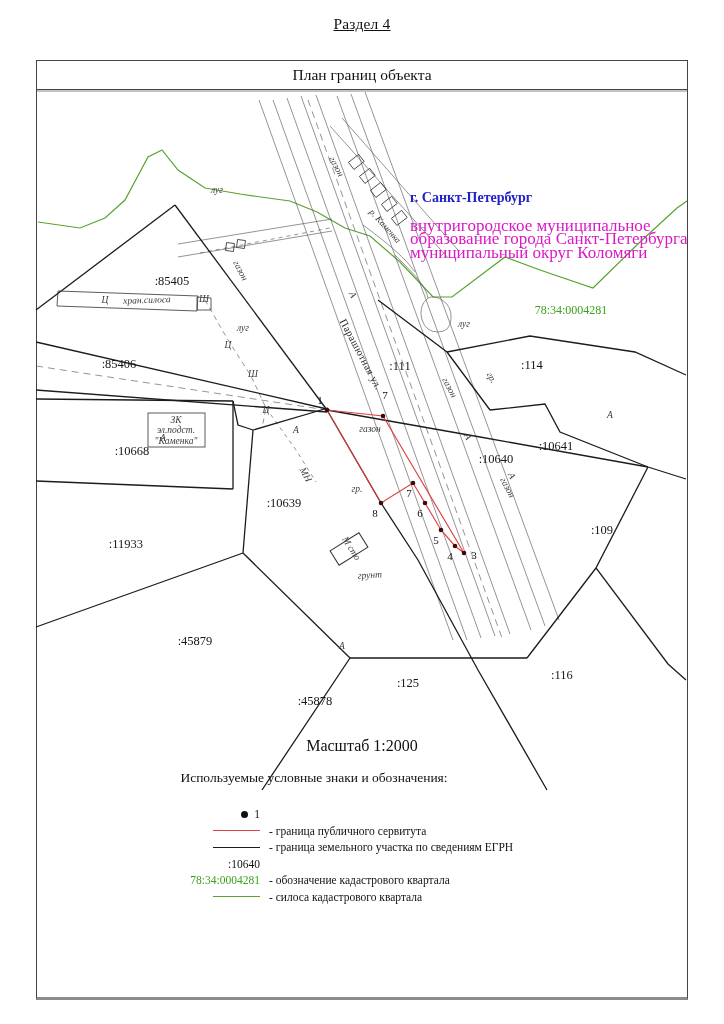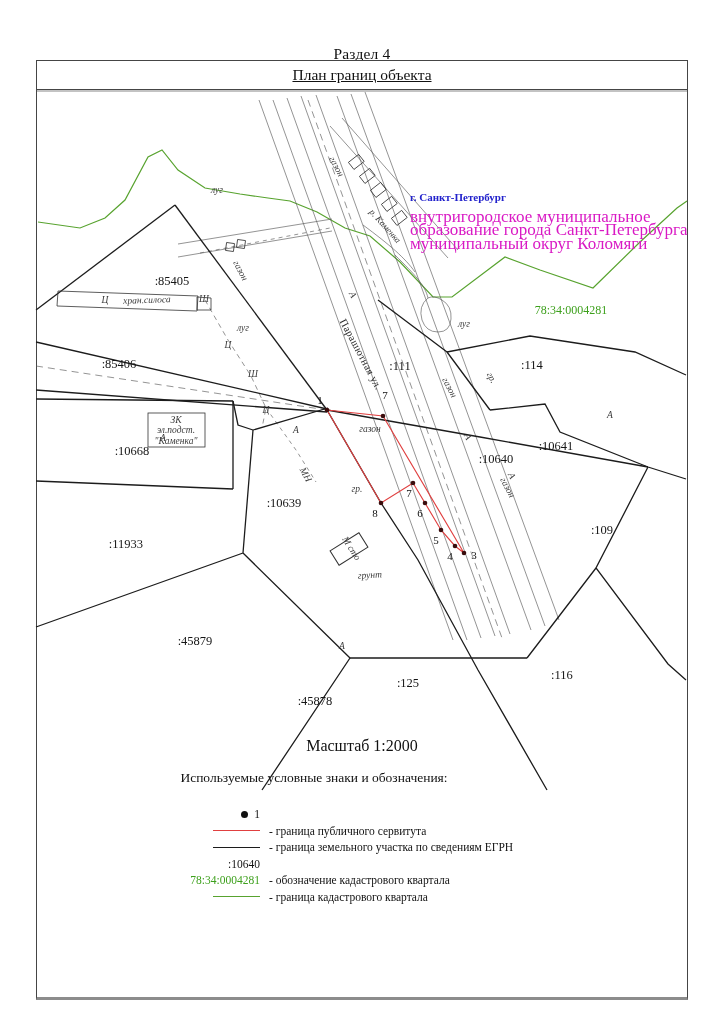--- a/index.html
+++ b/index.html
@@ -1,34 +1,34 @@
 <!DOCTYPE html>
 <html><head>
 <meta charset="utf-8">
 <style>
   html,body{margin:0;padding:0;background:#fff;}
   .page{position:relative;width:724px;height:1024px;background:#fff;overflow:hidden;
         font-family:"Liberation Serif",serif;color:#111;}
-  .doc-title{position:absolute;top:45px;left:0;width:100%;text-align:center;
-             font-size:15.5px;letter-spacing:.2px;}
+  .doc-title{position:absolute;top:15px;left:0;width:100%;text-align:center;
+             font-size:15.5px;letter-spacing:.2px;text-decoration:underline;}
   .map-box{position:absolute;left:36px;top:60px;width:650px;height:936px;
-           border:1.6px solid #454545;border-bottom:3.5px solid #8c8c8c;background:#fff;text-decoration:underline;}
+           border:1.6px solid #454545;border-bottom:3.5px solid #8c8c8c;background:#fff;}
   .box-header{height:28px;display:flex;align-items:center;justify-content:center;
               font-size:15.5px;border-bottom:1.4px solid #454545;}
   .header-underline{height:2px;background:#c3c3c3;}
   svg#map-svg{position:absolute;left:0;top:0;width:724px;height:1024px;pointer-events:none;}
   text{font-family:"Liberation Serif",serif;text-anchor:middle;}
   .pnum{font-size:12.5px;fill:#151515;}
   .qnum{font-size:12px;fill:#3da01c;}
   .terr{font-size:9.5px;font-style:italic;fill:#3a3a3a;}
   .tstreet{font-size:10.5px;fill:#2a2a2a;letter-spacing:.4px;}
   .triver{font-size:9px;font-style:italic;fill:#3a3a3a;}
   .pt{font-size:11px;fill:#101010;}
   .admin-note{position:absolute;left:410px;top:191px;line-height:13.5px;white-space:nowrap;}
-  .admin-city{font-size:11px;font-weight:600;color:#2222cc;margin-bottom:5px;}
+  .admin-city{font-size:14px;font-weight:600;color:#2222cc;margin-bottom:14px;}
   .admin-line{font-size:17px;color:#d919c4;}
   .scale-line{position:absolute;left:0;top:737px;width:724px;text-align:center;font-size:16px;}
   .legend-head{position:absolute;left:0;top:770px;width:628px;text-align:center;font-size:13.5px;}
   .legend{position:absolute;left:118px;top:808px;display:flex;flex-direction:column;gap:4.6px;}
   .lg-row{display:flex;align-items:center;height:12px;font-size:11.5px;}
   .sym{width:142px;display:flex;justify-content:flex-end;align-items:center;padding-right:9px;}
   .lbl{white-space:nowrap;}
   .lg-dot{width:7px;height:7px;border-radius:50%;background:#111;display:inline-block;margin-right:6px;}
   .lg-line{display:inline-block;width:47px;height:0;}
   .lg-line.red{border-top:1.4px solid #e04040;}
@@ -222,17 +222,17 @@
     <div class="lg-row">
       <span class="sym">
           <span class="lg-num green">78:34:0004281</span>
         </span>
       <span class="lbl">- обозначение кадастрового квартала</span>
     </div>
     <div class="lg-row">
       <span class="sym">
           <span class="lg-line green"></span>
         </span>
-      <span class="lbl">- граница кадастрового квартала</span>
+      <span class="lbl">- силоса кадастрового квартала</span>
     </div>
   </div>
 
 </div>
 
 </body></html>

